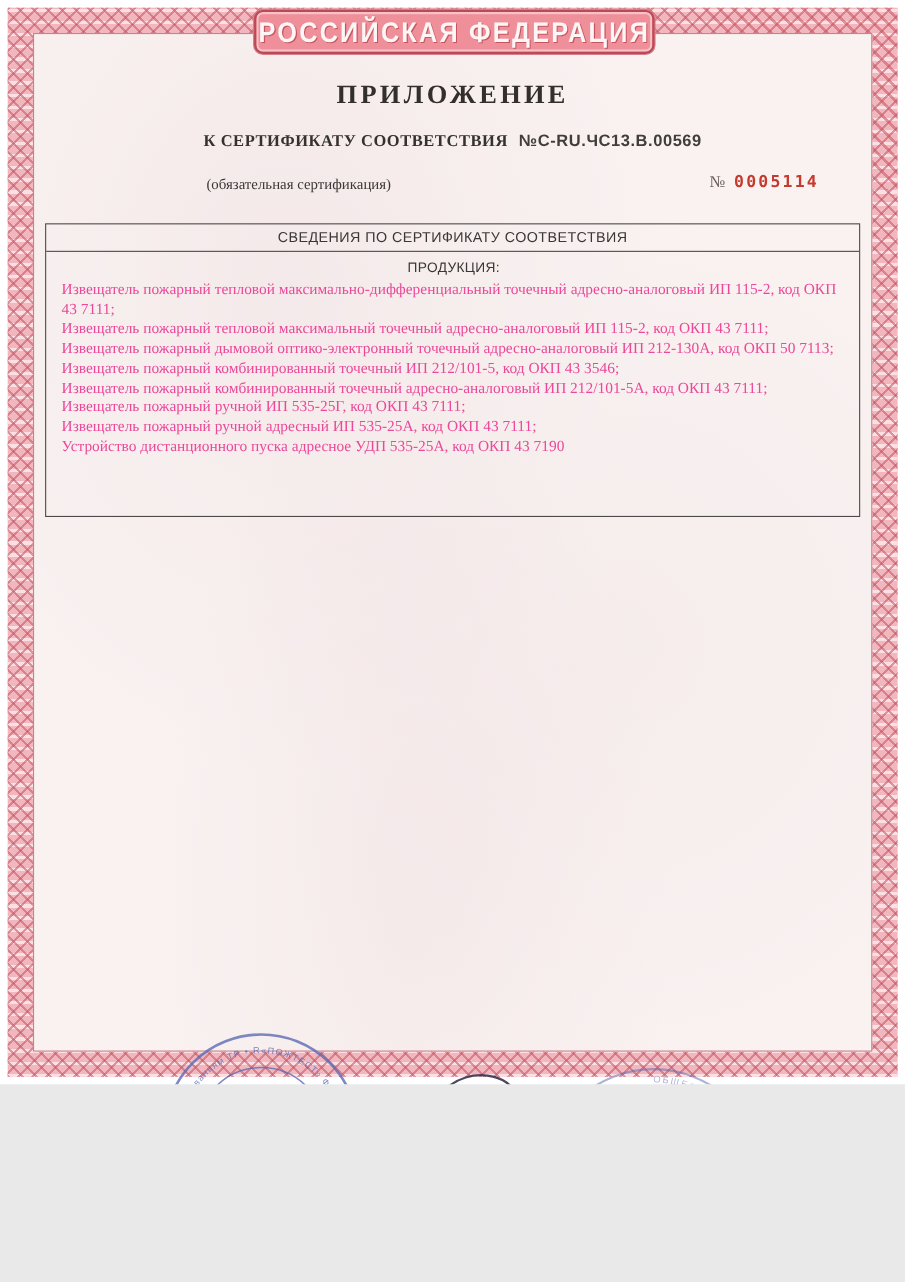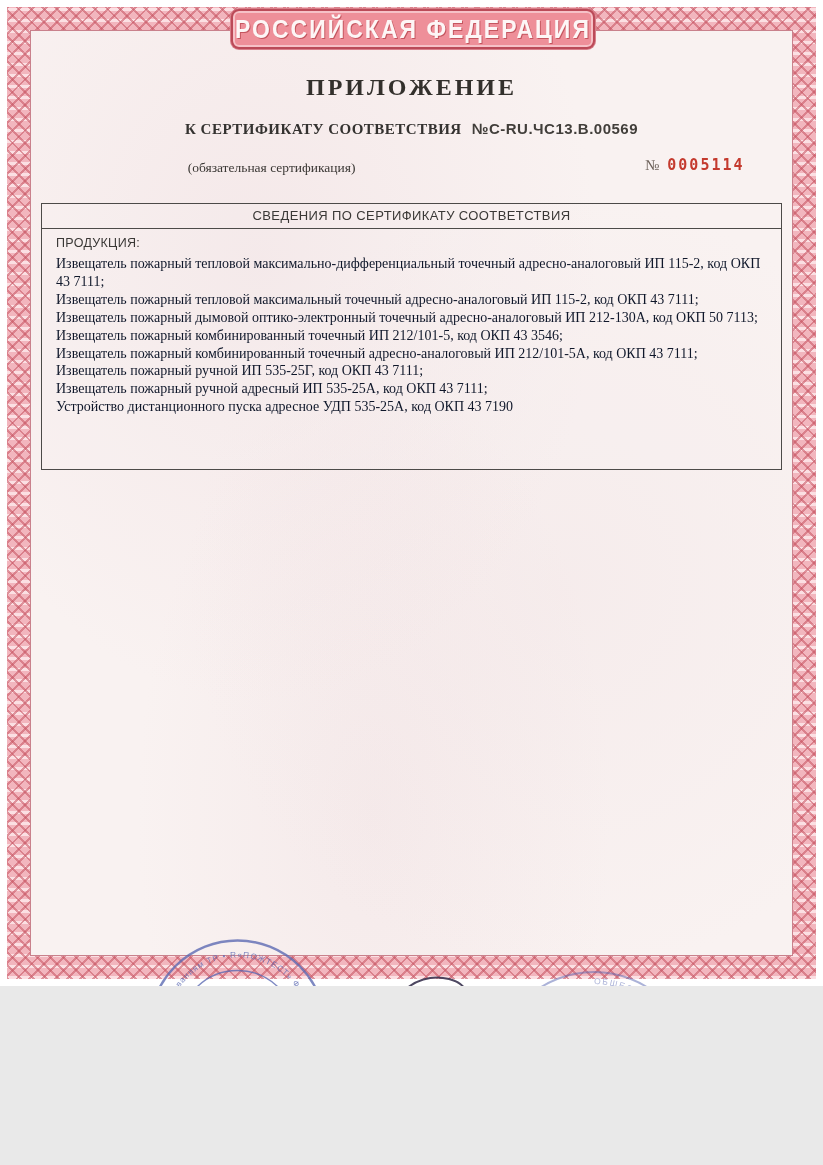--- a/index.html
+++ b/index.html
@@ -39,22 +39,22 @@
   .form-no .num-val{font-family:"DejaVu Sans Mono",monospace;font-size:15px;font-weight:bold;
     color:#c43a2e;letter-spacing:2px;}
   
   .info-box{position:absolute;left:41px;top:203px;width:739px;height:265px;
     border:1.5px solid #4c4a48;z-index:2;background:rgba(255,255,255,.06);}
   .info-box .box-header{font-family:"Liberation Sans",sans-serif;font-size:13px;
     color:#3a3836;text-align:center;letter-spacing:.4px;padding:4px 0 5px;
     border-bottom:1.5px solid #4c4a48;}
   .box-body{padding:7px 12px 0 14px;}
   .section-label{font-family:"Liberation Sans",sans-serif;font-size:12.5px;color:#3a3836;
-    margin-bottom:5px;letter-spacing:.3px;}
-  .product-line{font-size:14px;color:#0f172a;line-height:1.28;}
+    margin-bottom:5px;letter-spacing:.3px;text-align:center;}
+  .product-line{font-size:14px;color:#ec4899;line-height:1.28;}
   
   .mp{position:absolute;left:68px;top:1049px;font-size:13.5px;font-weight:bold;color:#2e2b28;z-index:2;}
   .role-block{position:absolute;left:118px;top:1021px;width:296px;text-align:center;
     font-size:12.5px;color:#2e2b28;line-height:1.3;z-index:2;}
   .expert-label{position:absolute;left:171px;top:1078px;font-size:12.5px;color:#2e2b28;z-index:2;margin-top:19px;}
   .sig-line{position:absolute;border-top:1px solid #6e6a66;z-index:2;}
   .tiny-caption{position:absolute;font-size:7px;font-style:italic;color:#5b5753;
     text-align:center;z-index:2;letter-spacing:.3px;}
   .sig-name{position:absolute;font-size:14px;color:#2e2b28;text-align:center;z-index:2;white-space:nowrap;}
   

